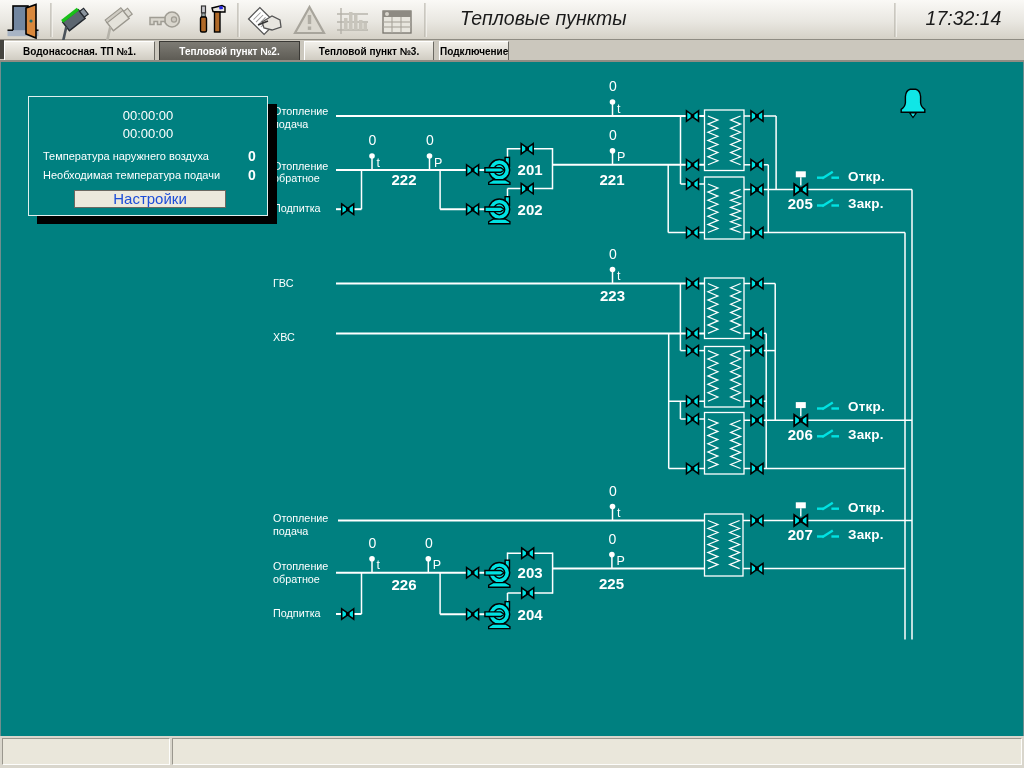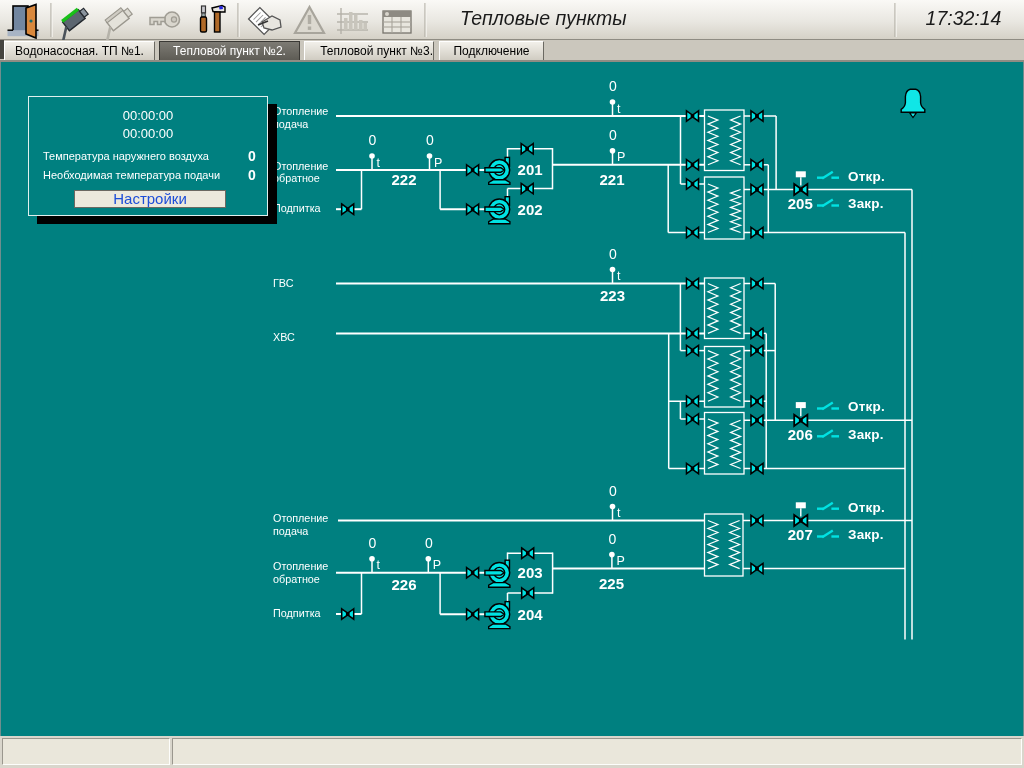--- a/index.html
+++ b/index.html
@@ -4,21 +4,21 @@
 * { margin:0; padding:0; box-sizing:border-box; }
 html,body { width:1024px; height:768px; overflow:hidden; font-family:"Liberation Sans", sans-serif; }
 #page { position:relative; width:1024px; height:768px; background:#008080; }
 #toolbar { position:absolute; left:0; top:0; width:1024px; height:40px;
   background:linear-gradient(#faf9f6,#e9e7e1 55%,#d5d1c7); border-bottom:1px solid #8f8c83; }
 #title { position:absolute; left:460px; top:0; width:470px; height:40px; text-align:left;
   font-style:italic; font-size:19.5px; color:#1a1a1a; line-height:37px; }
 #clock { position:absolute; left:900px; top:0; width:127px; height:40px; text-align:center;
   font-style:italic; font-size:19.5px; color:#1a1a1a; line-height:37px; }
 #tabrow { position:absolute; left:0; top:40px; width:1024px; height:20px; background:#cbc7bd; }
-.tab { position:absolute; top:1px; height:19px; font-size:12px; font-weight:normal; white-space:nowrap; overflow:visible; color:#000;
+.tab { position:absolute; top:1px; height:19px; font-size:10px; font-weight:bold; white-space:nowrap; overflow:visible; color:#000;
   text-align:center; line-height:19px; background:linear-gradient(#f2f0ea,#d0ccc2);
   border-top:1px solid #fff; border-left:1px solid #fff; border-right:1.5px solid #6b6962; }
 .tabdark { background:linear-gradient(#7d7b74,#5e5c55); color:#fff;
   border-top:1px solid #3a3935; border-left:1px solid #3a3935; border-right:1px solid #3a3935; }
 #tabline { position:absolute; left:0; top:60px; width:1024px; height:2px; background:#8f8c83; }
 #teal { position:absolute; left:1px; top:62px; width:1022px; height:674px; background:#008080; }
 #panel { position:absolute; left:28px; top:96px; width:240px; height:120px; background:#008080;
   border:1.5px solid #dff0ee; box-shadow:9px 8px 0 #000; color:#fff; }
 .pt { position:absolute; font-size:13px; color:#fff; white-space:nowrap;text-align:center; }
 #btn { position:absolute; left:45px; top:93px; width:152px; height:18px; background:#ece9dd;
@@ -119,22 +119,22 @@
 </g>
 </g>
       </svg>
   </div>
   <div id="title">Тепловые пункты</div>
   <div id="clock">17:32:14</div>
   <div id="tabrow">
     <div style="position:absolute;left:0;top:0;width:4px;height:19px;background:#45443f"></div>
     <div class="tab" style="left:4px;width:151px;">Водонасосная. ТП №1.</div>
     <div class="tab tabdark" style="left:159px;width:141px;">Тепловой пункт №2.</div>
-    <div class="tab" style="left:304px;width:130px;text-align:right;">Тепловой пункт №3.</div>
-    <div class="tab" style="left:439px;width:105px;">Подключение</div>
+    <div class="tab" style="left:304px;width:130px;">Тепловой пункт №3.</div>
+    <div class="tab" style="left:439px;width:70px;">Подключение</div>
   </div>
   <div id="tabline"></div>
   <div style="position:absolute;left:0;top:62px;width:1px;height:674px;background:#6f8e8e"></div>
   <div style="position:absolute;left:1023px;top:62px;width:1px;height:674px;background:#6f8e8e"></div>
   <div id="teal">
     <svg width="1022" height="674" viewBox="1 62 1022 674">
 <line x1="336" y1="116" x2="704.5" y2="116" stroke="#ffffff" stroke-width="2.0"></line>
 <line x1="336" y1="170" x2="490" y2="170" stroke="#ffffff" stroke-width="2.0"></line>
 <line x1="336" y1="209.2" x2="361.5" y2="209.2" stroke="#ffffff" stroke-width="2.0"></line>
 <line x1="361.5" y1="170" x2="361.5" y2="209.2" stroke="#ffffff" stroke-width="1.5"></line>

